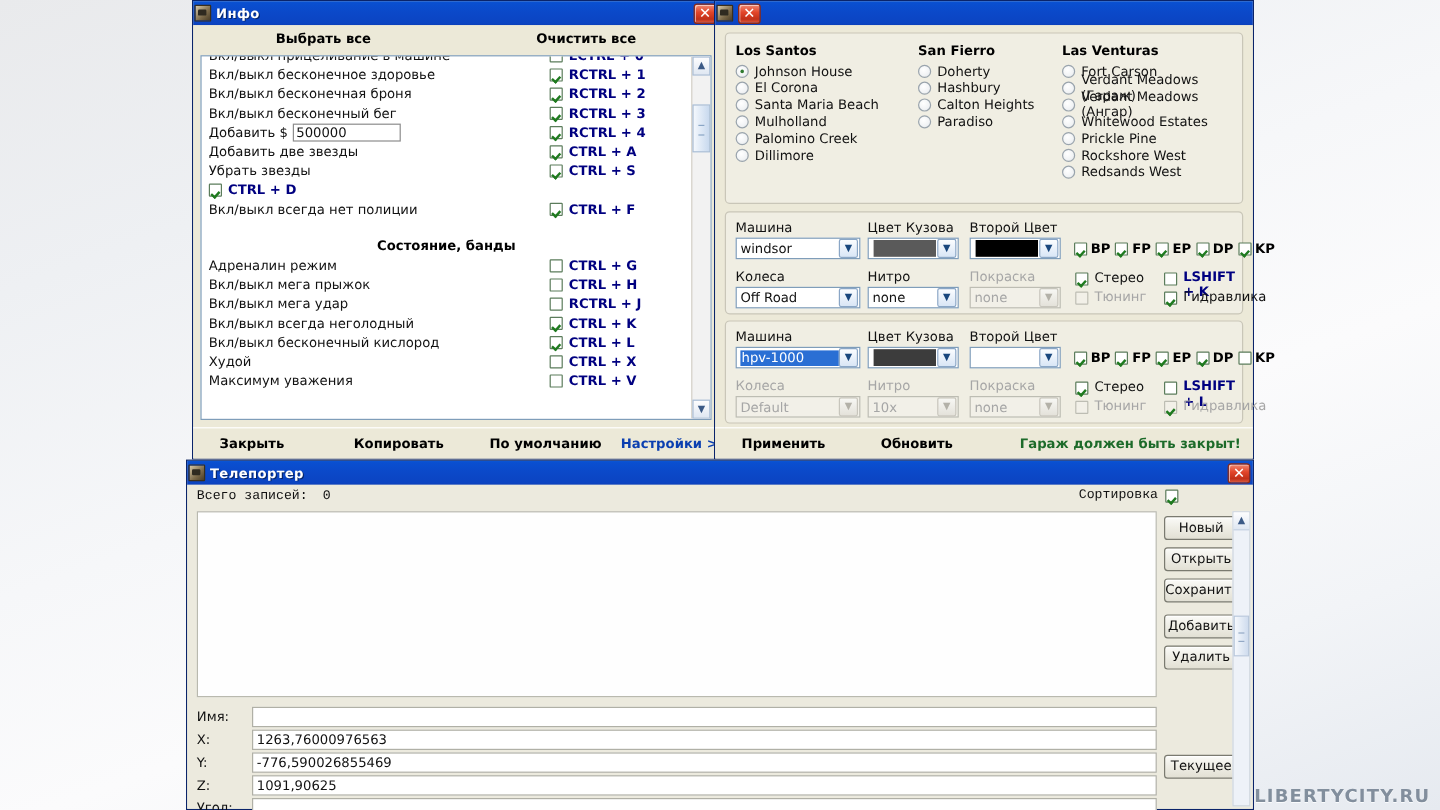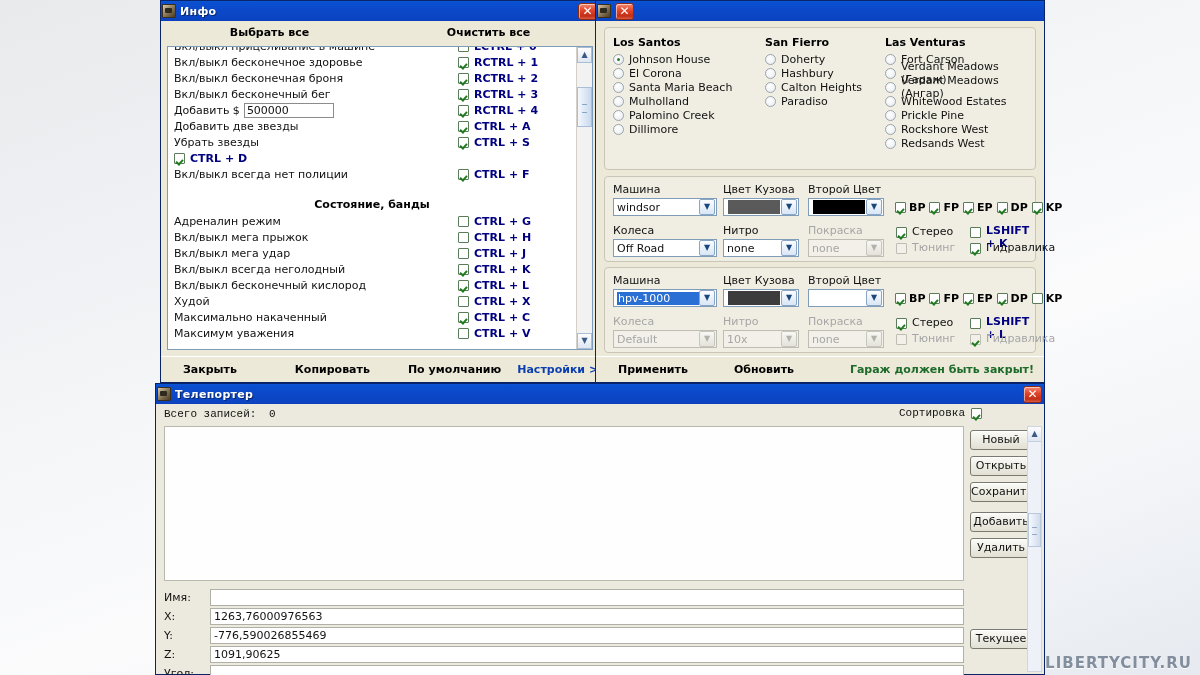--- a/index.html
+++ b/index.html
@@ -212,21 +212,21 @@
             <span class="lbl">Вкл/выкл мега прыжок</span>
             <span class="hk">
               <span class="cb"></span>
               <span class="key">CTRL + H</span>
             </span>
           </div>
           <div class="row">
             <span class="lbl">Вкл/выкл мега удар</span>
             <span class="hk">
               <span class="cb"></span>
-              <span class="key">CTRL + J</span>
+              <span class="key">RCTRL + J</span>
             </span>
           </div>
           <div class="row">
             <span class="lbl">Вкл/выкл всегда неголодный</span>
             <span class="hk">
               <span class="cb on"></span>
               <span class="key">CTRL + K</span>
             </span>
           </div>
           <div class="row">
@@ -234,27 +234,20 @@
             <span class="hk">
               <span class="cb on"></span>
               <span class="key">CTRL + L</span>
             </span>
           </div>
           <div class="row">
             <span class="lbl">Худой</span>
             <span class="hk">
               <span class="cb"></span>
               <span class="key">CTRL + X</span>
-            </span>
-          </div>
-          <div class="row">
-            <span class="lbl">Максимально накаченный</span>
-            <span class="hk">
-              <span class="cb on"></span>
-              <span class="key">CTRL + C</span>
             </span>
           </div>
           <div class="row">
             <span class="lbl">Максимум уважения</span>
             <span class="hk">
               <span class="cb"></span>
               <span class="key">CTRL + V</span>
             </span>
           </div>
         </div>

